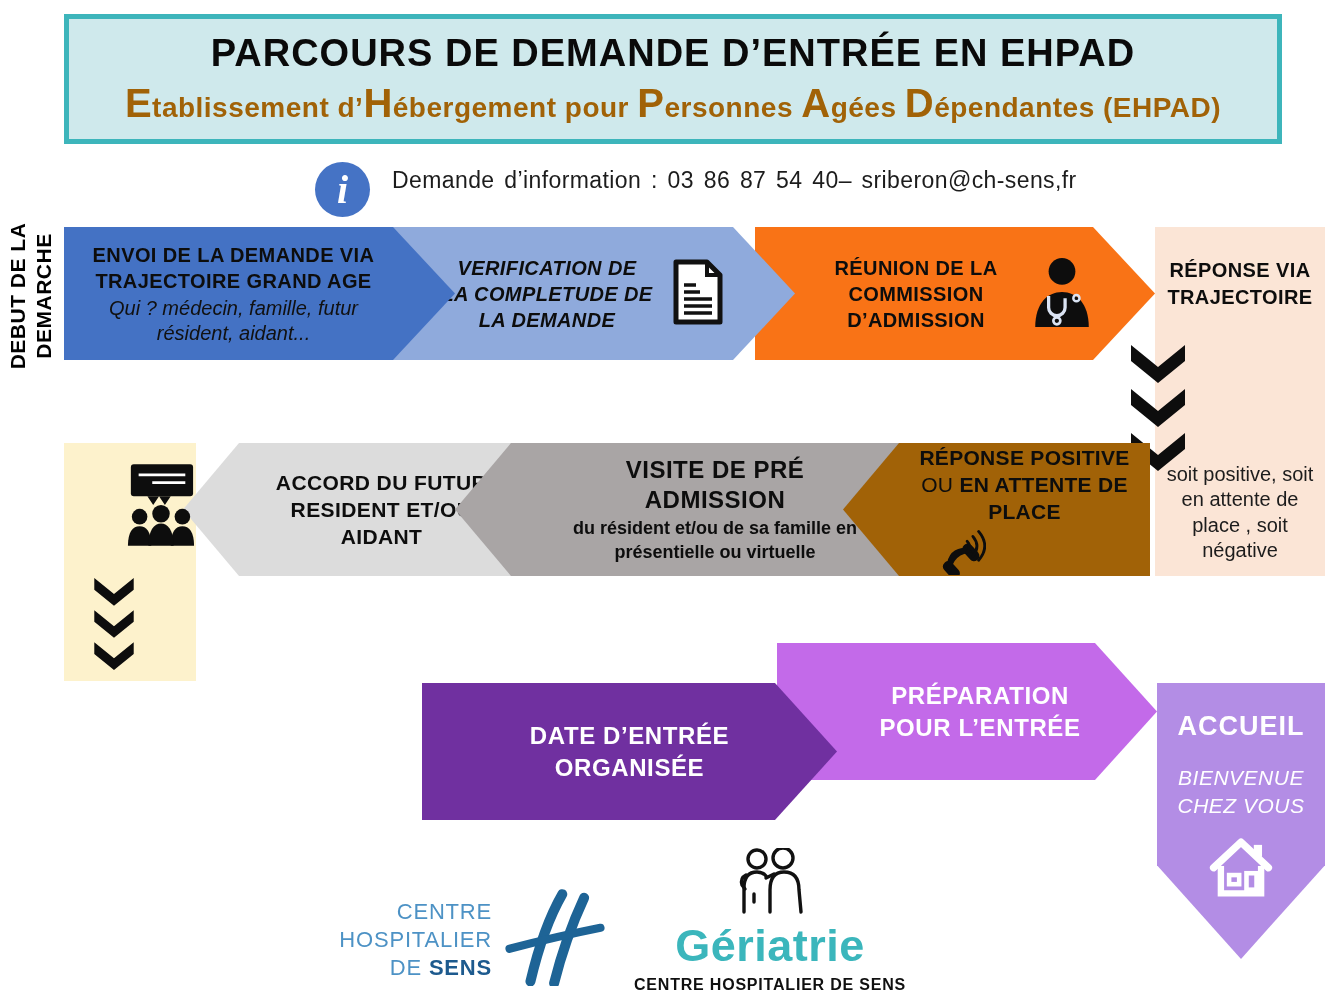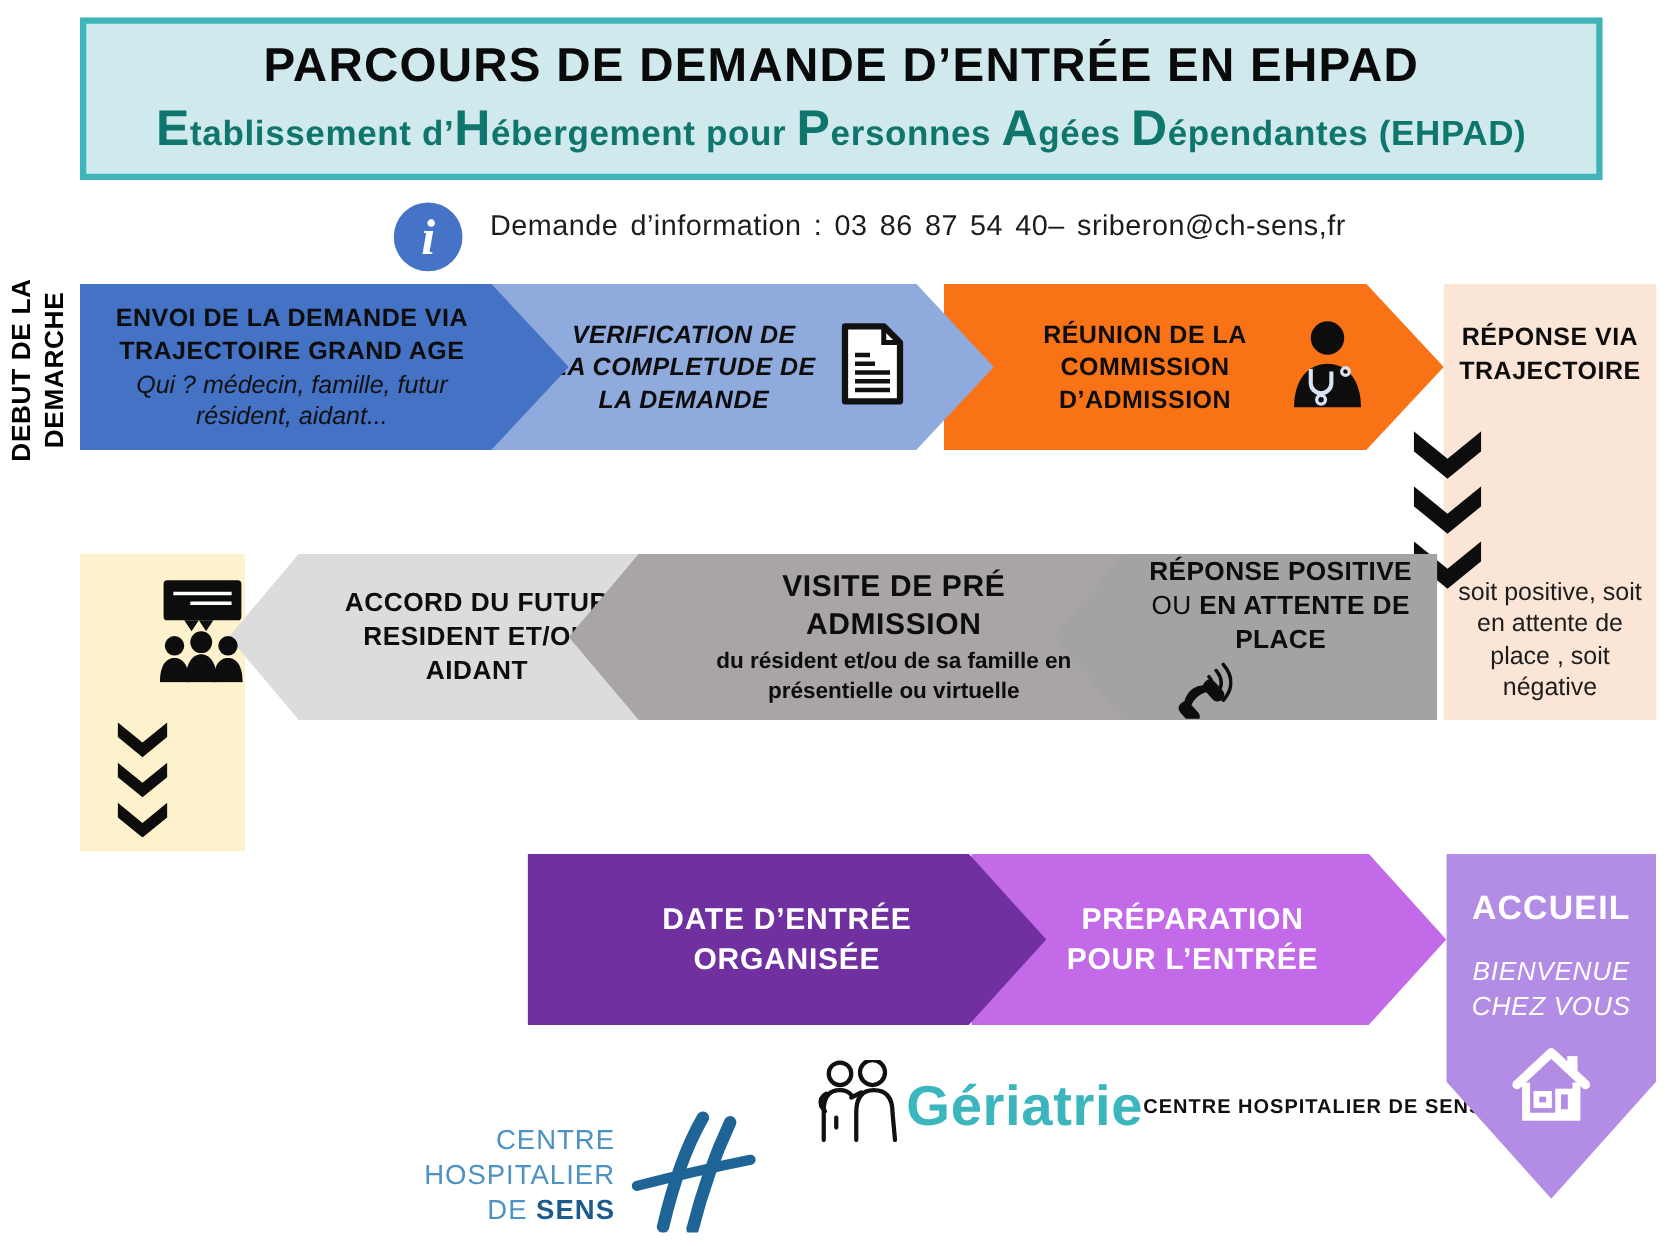--- a/index.html
+++ b/index.html
@@ -7,21 +7,21 @@
     position:relative;width:1344px;height:1008px;background:#ffffff;overflow:hidden;
     font-family:"Liberation Sans",sans-serif;color:#111;
   }
   
   .header{
     position:absolute;left:64px;top:14px;width:1218px;height:130px;
     background:#cfe9ec;border:5px solid #3db5bb;box-sizing:border-box;
     display:flex;flex-direction:column;align-items:center;justify-content:center;gap:6px;
   }
   .title{font-size:38px;font-weight:800;letter-spacing:1px;color:#0a0a0a;}
-  .subtitle{color:#0f766e;font-weight:800;font-size:28px;letter-spacing:.5px;white-space:nowrap;}
+  .subtitle{color:#a16207;font-weight:800;font-size:28px;letter-spacing:.5px;white-space:nowrap;}
   .subtitle .big{font-size:40px;}
   
   .info-icon{
     position:absolute;left:315px;top:162px;width:55px;height:55px;border-radius:50%;
     background:#4573c5;color:#fff;display:flex;align-items:center;justify-content:center;
     font-family:"Liberation Serif",serif;font-style:italic;font-weight:700;font-size:40px;
   }
   .info-text{position:absolute;left:392px;top:167px;font-size:23px;letter-spacing:.4px;color:#1c1c1c;word-spacing:3px;}
   
   .side-label{
@@ -43,48 +43,48 @@
   
   .reponse-box{position:absolute;left:1155px;top:227px;width:170px;height:349px;background:#fbe5d6;z-index:5;}
   .reponse-title{margin-top:30px;text-align:center;font-weight:800;font-size:20px;line-height:1.35;letter-spacing:.4px;color:#0d0d0d;}
   .reponse-detail{position:absolute;bottom:12px;left:0;width:100%;text-align:center;font-size:20px;line-height:1.28;color:#1c1c1c;}
   .chev1{position:absolute;left:1131px;top:338px;width:54px;height:140px;z-index:20;}
   
   .yellow-panel{position:absolute;left:64px;top:443px;width:132px;height:238px;background:#fdf2cc;z-index:1;}
   .meeting{position:absolute;left:126px;top:462px;width:70px;height:84px;z-index:30;}
   .b1{left:183px;top:443px;width:337px;background:#dcdcdc;z-index:22;justify-content:center;padding-left:70px;padding-right:10px;}
   .b2{left:455px;top:443px;width:462px;background:#a9a5a5;z-index:23;flex-direction:column;justify-content:center;padding-left:70px;padding-right:12px;}
-  .b3{left:843px;top:443px;width:307px;background:#a3a3a3;z-index:24;flex-direction:column;justify-content:center;padding-left:62px;padding-right:6px;}
+  .b3{left:843px;top:443px;width:307px;background:#a16207;z-index:24;flex-direction:column;justify-content:center;padding-left:62px;padding-right:6px;}
   .b1 .step-text{font-size:21px;color:#0d0d0d;}
   .b2-title{font-size:24px;font-weight:800;text-align:center;line-height:1.25;letter-spacing:.5px;color:#0d0d0d;width:230px;margin:0 auto;}
   .b2-sub{font-size:18px;font-weight:700;text-align:center;line-height:1.3;color:#0d0d0d;width:340px;margin:2px auto 0;}
   .b3-text{font-size:21px;font-weight:800;text-align:center;line-height:1.3;letter-spacing:.3px;color:#0d0d0d;width:239px;}
   .b3-text .ou{font-weight:400;}
   .phone{width:46px;height:46px;margin-top:4px;align-self:center;transform:translateX(-62px);}
   .chev2{position:absolute;left:82px;top:578px;width:64px;height:92px;z-index:25;}
   
   .c1{left:64px;top:683px;width:420px;background:#6fad47;z-index:13;justify-content:center;padding-right:55px;}
   .c2{left:422px;top:683px;width:415px;background:#7030a0;z-index:12;justify-content:center;padding-left:62px;padding-right:62px;}
-  .c3{left:777px;top:683px;width:380px;background:#c36ae9;z-index:11;justify-content:flex-start;padding-left:62px;padding-right:62px;}
+  .c3{left:777px;top:643px;width:380px;background:#c36ae9;z-index:11;justify-content:flex-end;padding-left:62px;padding-right:62px;}
   .c1 .step-text,.c2 .step-text,.c3 .step-text{font-size:24px;color:#ffffff;letter-spacing:.6px;}
   .row3{height:137px !important;}
   
   .accueil{
     position:absolute;left:1157px;top:683px;width:168px;height:276px;background:#b38de5;z-index:10;
     clip-path:polygon(0 0,100% 0,100% 66%,50% 100%,0 66%);
     display:flex;flex-direction:column;align-items:center;
   }
   .accueil-title{margin-top:28px;color:#fff;font-weight:800;font-size:27px;letter-spacing:1px;}
   .accueil-sub{margin-top:22px;color:#fff;font-style:italic;font-size:21px;line-height:1.35;text-align:center;width:150px;letter-spacing:.5px;}
   .accueil svg{margin-top:12px;}
   
   .ch-text{position:absolute;left:330px;top:898px;width:162px;text-align:right;color:#4d92c5;font-size:22px;line-height:1.28;letter-spacing:.8px;}
   .ch-text .sens{font-weight:800;color:#1d5a8e;}
   .ch-ff{position:absolute;left:505px;top:886px;width:100px;height:100px;}
-  .geriatrie{position:absolute;left:645px;top:848px;width:250px;display:flex;flex-direction:row;align-items:center;}
+  .geriatrie{position:absolute;left:645px;top:848px;width:250px;display:flex;flex-direction:column;align-items:center;}
   .geriatrie-name{font-size:45px;font-weight:800;color:#3bb6bc;letter-spacing:.5px;margin-top:2px;}
   .geriatrie-caption{font-size:16px;font-weight:800;color:#101010;letter-spacing:.8px;margin-top:4px;white-space:nowrap;}
 </style>
 </head>
 <body>
 
 <div class="page">
 
   <div class="header">
     <div class="title">PARCOURS DE DEMANDE D’ENTRÉE EN EHPAD</div>

